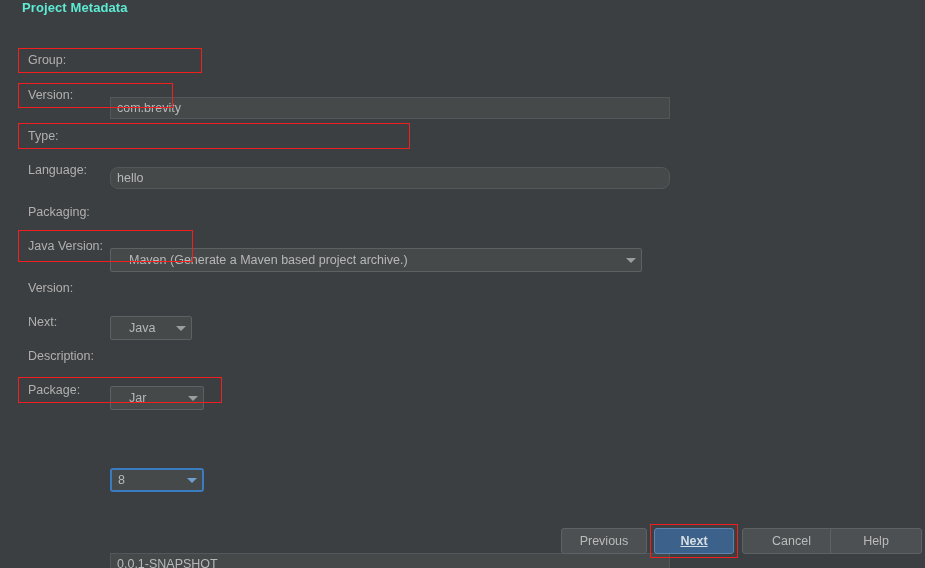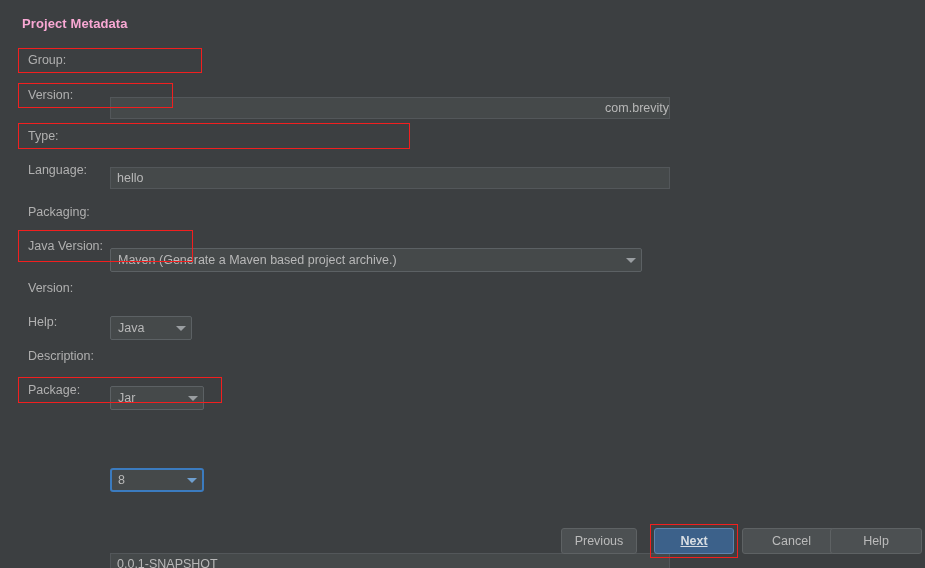--- a/index.html
+++ b/index.html
@@ -15,24 +15,24 @@
     font-size: 12.5px;
     color: #bbbbbb;
     overflow: hidden;
     position: relative;
   }
 
   
   #page-title {
     position: absolute;
     left: 22px;
-    top: 16px;
+    top: 0;
     font-size: 13px;
     font-weight: bold;
-    color: #f9a8d4;
+    color: #5eead4;
     letter-spacing: .1px;
   }
 
   
   .form-area { position: absolute; left: 0; top: 0; width: 925px; height: 520px; }
 
   .row {
     position: absolute;
     left: 0;
     height: 24px;
@@ -68,21 +68,21 @@
   .combo {
     position: absolute;
     left: 110px;
     height: 24px;
     box-sizing: border-box;
     background: #45494a;
     border: 1px solid #5c6164;
     border-radius: 2px;
     display: flex;
     align-items: center;
-    padding-left: 7px;
+    padding-left: 18px;
     color: #b8b8b8;
     font-size: 12.5px;
   }
   .combo .combo-value { flex: 1 1 auto; white-space: nowrap; overflow: hidden; }
   .combo .arrow {
     width: 20px;
     flex: 0 0 20px;
     display: flex;
     align-items: center;
     justify-content: center;
@@ -137,27 +137,27 @@
 </style>
 </head>
 <body>
 
 <div id="page-title">Project Metadata</div>
 
 <div class="form-area">
 
   <div class="row" style="top:48px;">
     <span class="row-label">Group:</span>
-    <input class="text-field" style="top: 49px; width: 560px; text-align: right;" value="com.brevity">
+    <input class="text-field" style="top: 49px; width: 560px;" value="com.brevity">
   </div>
   <div class="annot" style="left:18px;top:48px;width:184px;height:25px;"></div>
 
   <div class="row" style="top:83px;">
     <span class="row-label">Version:</span>
-    <input class="text-field" style="top: 84px; width: 560px;" value="hello">
+    <input class="text-field" style="top: 84px; width: 560px; border-radius: 8px;" value="hello">
   </div>
   <div class="annot" style="left:18px;top:83px;width:155px;height:25px;"></div>
 
   <div class="row" style="top:124px;">
     <span class="row-label">Type:</span>
     <div class="combo" style="top:124px;width:532px;">
       <span class="combo-value">Maven (Generate a Maven based project archive.)</span>
       <span class="arrow">
           <i></i>
         </span>
@@ -195,36 +195,36 @@
     </div>
   </div>
   <div class="annot" style="left:18px;top:230px;width:175px;height:32px;"></div>
 
   <div class="row" style="top:276px;">
     <span class="row-label">Version:</span>
     <input class="text-field" style="top: 277px; width: 560px;" value="0.0.1-SNAPSHOT">
   </div>
 
   <div class="row" style="top:310px;">
-    <span class="row-label">Help:</span>
+    <span class="row-label">Next:</span>
 
   </div>
 
   <div class="row" style="top:344px;">
     <span class="row-label">Description:</span>
 
   </div>
 
   <div class="row" style="top:378px;">
     <span class="row-label">Package:</span>
 
   </div>
   <div class="annot" style="left:18px;top:377px;width:204px;height:26px;"></div>
 
 </div>
 
 <div class="button-bar">
-  <div class="btn" style="left:561px;width:76px;">Previous</div>
+  <div class="btn" style="left:561px;width:86px;">Previous</div>
   <div class="btn primary" style="left:654px;width:80px;text-decoration:underline;">Next</div>
   <div class="btn" style="left:742px;width:99px;">Cancel</div>
   <div class="btn" style="left:830px;width:92px;">Help</div>
   <div class="annot" style="left:650px;width:88px;top:-4px;height:34px;"></div>
 </div>
 
 </body></html>

